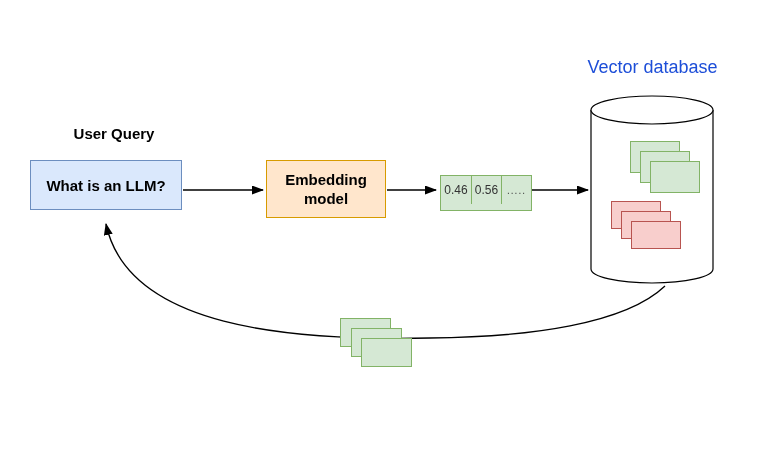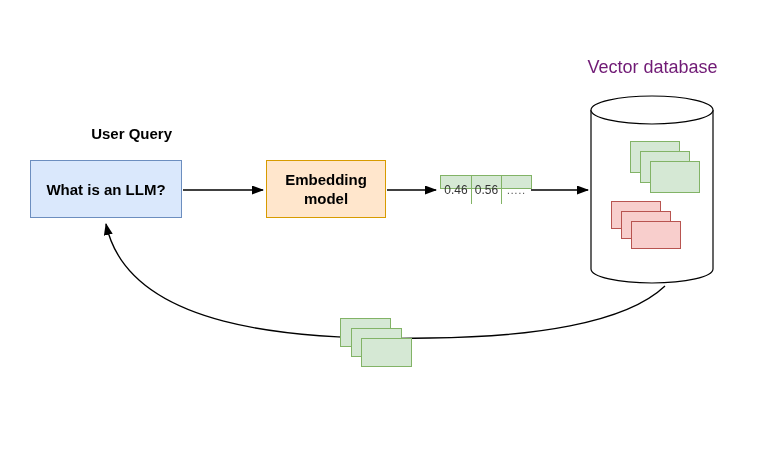--- a/index.html
+++ b/index.html
@@ -26,57 +26,57 @@
     position: absolute;
     display: flex;
     align-items: center;
     justify-content: center;
     text-align: center;
     font-weight: bold;
     font-size: 15px;
     line-height: 19px;
   }
   .query-box {
-    left: 30px; top: 160px; width: 152px; height: 58px;
+    left: 30px; top: 160px; width: 152px; height: 50px;
     background: var(--query-fill, #dae8fc);
     border: 1px solid var(--query-stroke, #6c8ebf);
   }
   .model-box {
     left: 266px; top: 160px; width: 120px; height: 58px;
     background: var(--model-fill, #ffe6cc);
     border: 1px solid var(--model-stroke, #d79b00);
   }
 
   
   .vector-cells {
-    position: absolute; left: 440px; top: 175px; height: 14px;
+    position: absolute; left: 440px; top: 175px; height: 36px;
     display: flex;
     border: 1px solid var(--embedding-stroke, #82b366);
     background: var(--embedding-fill, #d5e8d4);
   }
   .vector-cells .cell {
     width: 30px; height: 28px;
     display: flex; align-items: center; justify-content: center;
     font-size: 12px; color: #333;
   }
   .vector-cells .cell + .cell { border-left: 1px solid var(--embedding-stroke, #82b366); }
   .vector-cells .cell.dots { font-size: 10px; letter-spacing: 1px; color: #444; }
 
   
   .label {
     position: absolute;
     text-align: center;
     font-weight: bold;
     font-size: 15px;
     line-height: 17px;
   }
-  .user-query-label   { left: 20px;  top: 125px; width: 152px; text-align: right; }
+  .user-query-label   { left: 38px;  top: 125px; width: 152px; }
   .vector-embedding-label { left: 437px; top: 118px; width: 100px; }
   .retrieved-label    { left: 326px; top: 383px; width: 120px; line-height: 18px; }
-  .database-label     { left: 550px; top: 59px;  width: 205px; font-weight: normal; font-size: 18px; color: #701a75; }
+  .database-label     { left: 550px; top: 59px;  width: 205px; font-weight: normal; font-size: 18px; color: #1d4ed8; }
 
   
   .stack { position: absolute; }
   .card { position: absolute; }
   .card.green {
     background: var(--embedding-fill, #d5e8d4);
     border: 1px solid var(--embedding-stroke, #82b366);
   }
   .card.red {
     background: var(--record-fill, #f8cecc);

